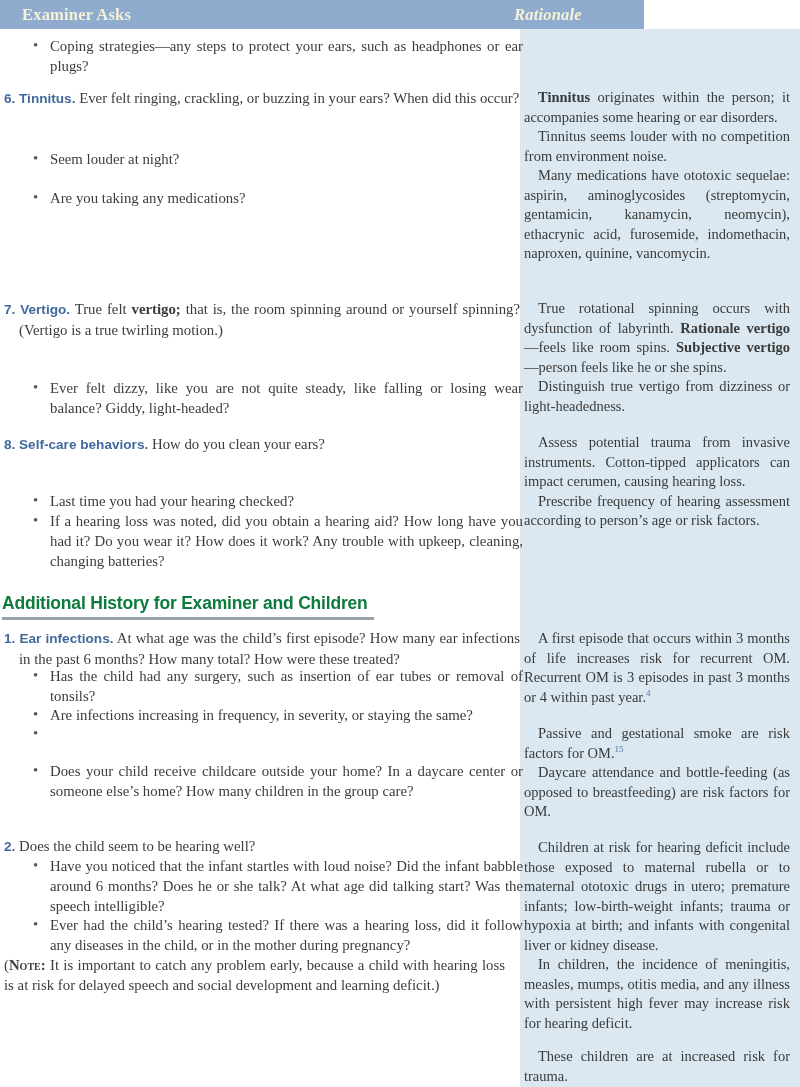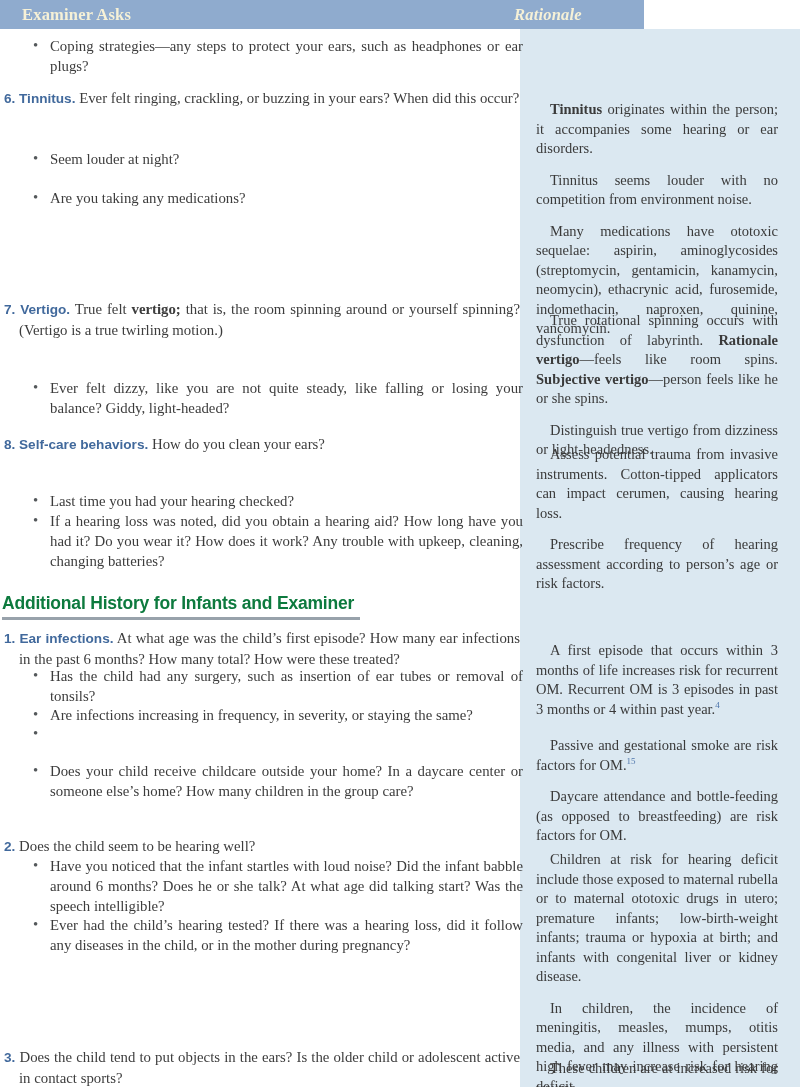--- a/index.html
+++ b/index.html
@@ -55,21 +55,21 @@
     position:absolute; left:2px; display:inline-block;
     font-family:"Liberation Sans", sans-serif; font-weight:bold;
     font-size:17.5px; letter-spacing:-0.2px; color:#0d7a3e;
     padding:0 6px 3px 0; border-bottom:3px solid #98a2ab;
   }
   
   .rgroup {
     position:absolute; left:524px; width:266px;
     color:#3a3a3a; font-size:14.5px; line-height:19.5px; text-align:justify;
   }
-  .rgroup p { margin:12px; text-indent:14px; }
+  .rgroup p { margin:0; text-indent:14px; }
   b.rb { font-weight:bold; }
   sup.ref {
     font-size:9px; line-height:0; color:#4f76ac; vertical-align:super;
   }
 </style>
 </head>
 <body>
 
 <div class="page">
 
@@ -102,40 +102,40 @@
   </div>
 
   <div class="q" style="top:299px">
     <span class="num">7.</span>
     <span class="qlabel">Vertigo.</span>
     <span><span>True felt </span><b>vertigo;</b><span> that is, the room spinning around or yourself spinning? (Vertigo is a true twirling motion.)</span></span>
   </div>
 
   <div class="bullet" style="top:378px">
     <span class="dot">•</span>
-    <span>Ever felt dizzy, like you are not quite steady, like falling or losing your balance? Giddy, light-headed?</span>
+    <span>Ever felt dizzy, like you are not quite steady, like falling or losing wear balance? Giddy, light-headed?</span>
   </div>
 
   <div class="q" style="top:434px">
     <span class="num">8.</span>
     <span class="qlabel">Self-care behaviors.</span>
     <span>How do you clean your ears?</span>
   </div>
 
   <div class="bullet" style="top:491px">
     <span class="dot">•</span>
     <span>Last time you had your hearing checked?</span>
   </div>
 
   <div class="bullet" style="top:511px">
     <span class="dot">•</span>
     <span>If a hearing loss was noted, did you obtain a hearing aid? How long have you had it? Do you wear it? How does it work? Any trouble with upkeep, cleaning, changing batteries?</span>
   </div>
 
-  <div class="section-heading" style="top:593px">Additional History for Infants and Examiner</div>
+  <div class="section-heading" style="top:593px">Additional History for Examiner and Children</div>
 
   <div class="q" style="top:628px">
     <span class="num">1.</span>
     <span class="qlabel">Ear infections.</span>
     <span>At what age was the child’s first episode? How many ear infections in the past 6 months? How many total? How were these treated?</span>
   </div>
 
   <div class="bullet tight" style="top:667px">
     <span class="dot">•</span>
     <span>Has the child had any surgery, such as insertion of ear tubes or removal of tonsils?</span>
@@ -163,25 +163,22 @@
   <div class="bullet" style="top:856px">
     <span class="dot">•</span>
     <span>Have you noticed that the infant startles with loud noise? Did the infant babble around 6 months? Does he or she talk? At what age did talking start? Was the speech intelligible?</span>
   </div>
 
   <div class="bullet tight" style="top:916px">
     <span class="dot">•</span>
     <span>Ever had the child’s hearing tested? If there was a hearing loss, did it follow any diseases in the child, or in the mother during pregnancy?</span>
   </div>
 
-
-  <div class="q" style="top:1047px">
-    <span class="num">3.</span>
-    <span>Does the child tend to put objects in the ears? Is the older child or adolescent active in contact sports?</span>
-  </div>
+  <div class="note-par" style="top:955px"><span>(</span><span class="sc-bold">Note:</span><span> It is important to catch any problem early, because a child with hearing loss is at risk for delayed speech and social development and learning deficit.)</span></div>
+
 
   <div class="rgroup" style="top:88px">
     <p><b class="rb">Tinnitus</b><span> originates within the person; it accompanies some hearing or ear disorders.</span></p>
     <p>Tinnitus seems louder with no competition from environment noise.</p>
     <p>Many medications have ototoxic sequelae: aspirin, aminoglycosides (streptomycin, gentamicin, kanamycin, neomycin), ethacrynic acid, furosemide, indomethacin, naproxen, quinine, vancomycin.</p>
   </div>
 
   <div class="rgroup" style="top:299px">
     <p><span>True rotational spinning occurs with dysfunction of labyrinth. </span><b class="rb">Rationale vertigo</b><span>—feels like room spins. </span><b class="rb">Subjective vertigo</b><span>—person feels like he or she spins.</span></p>
     <p>Distinguish true vertigo from dizziness or light-headedness.</p>

